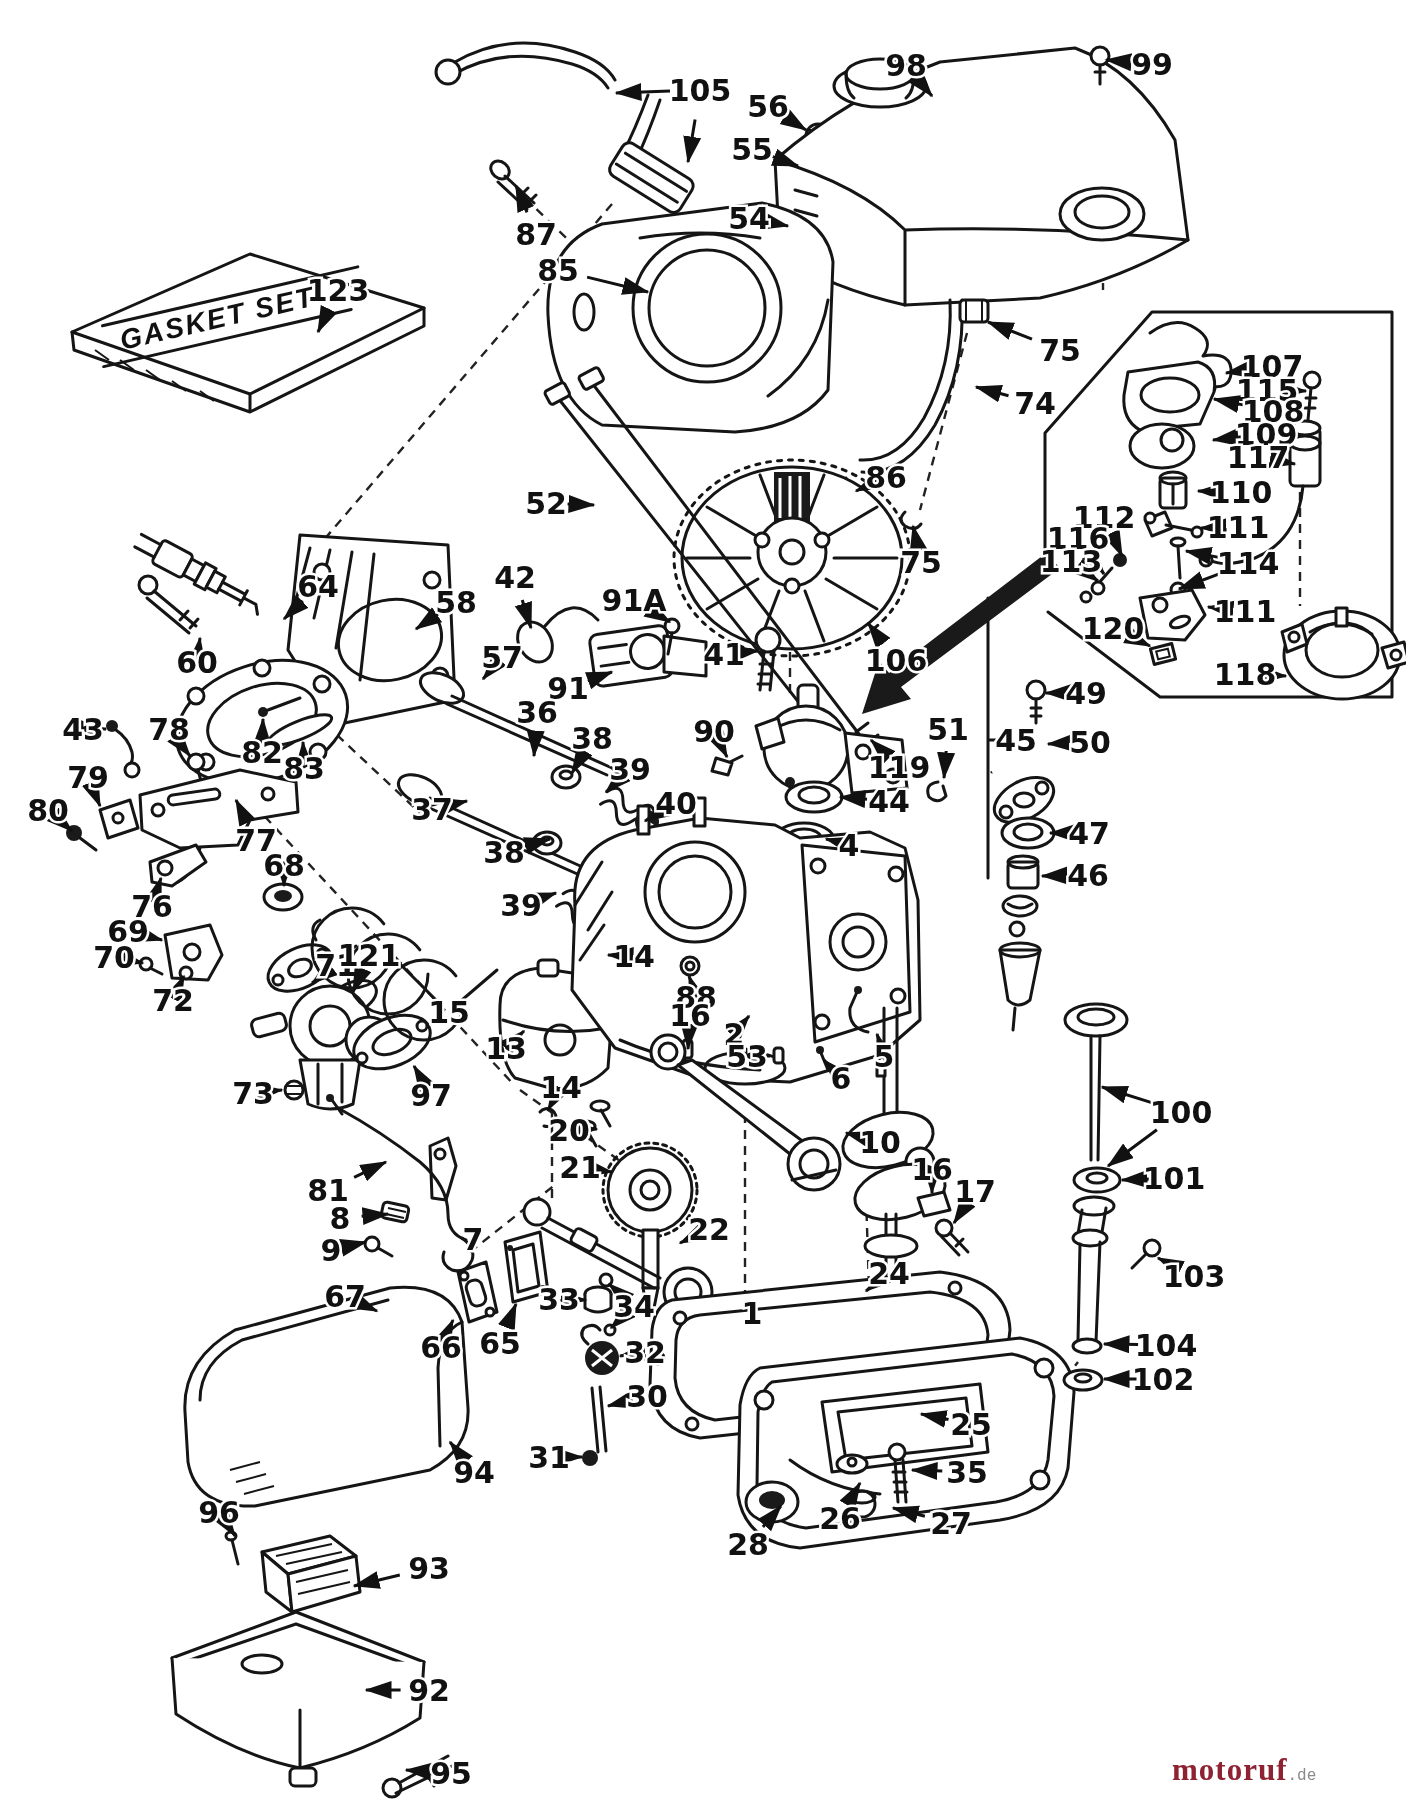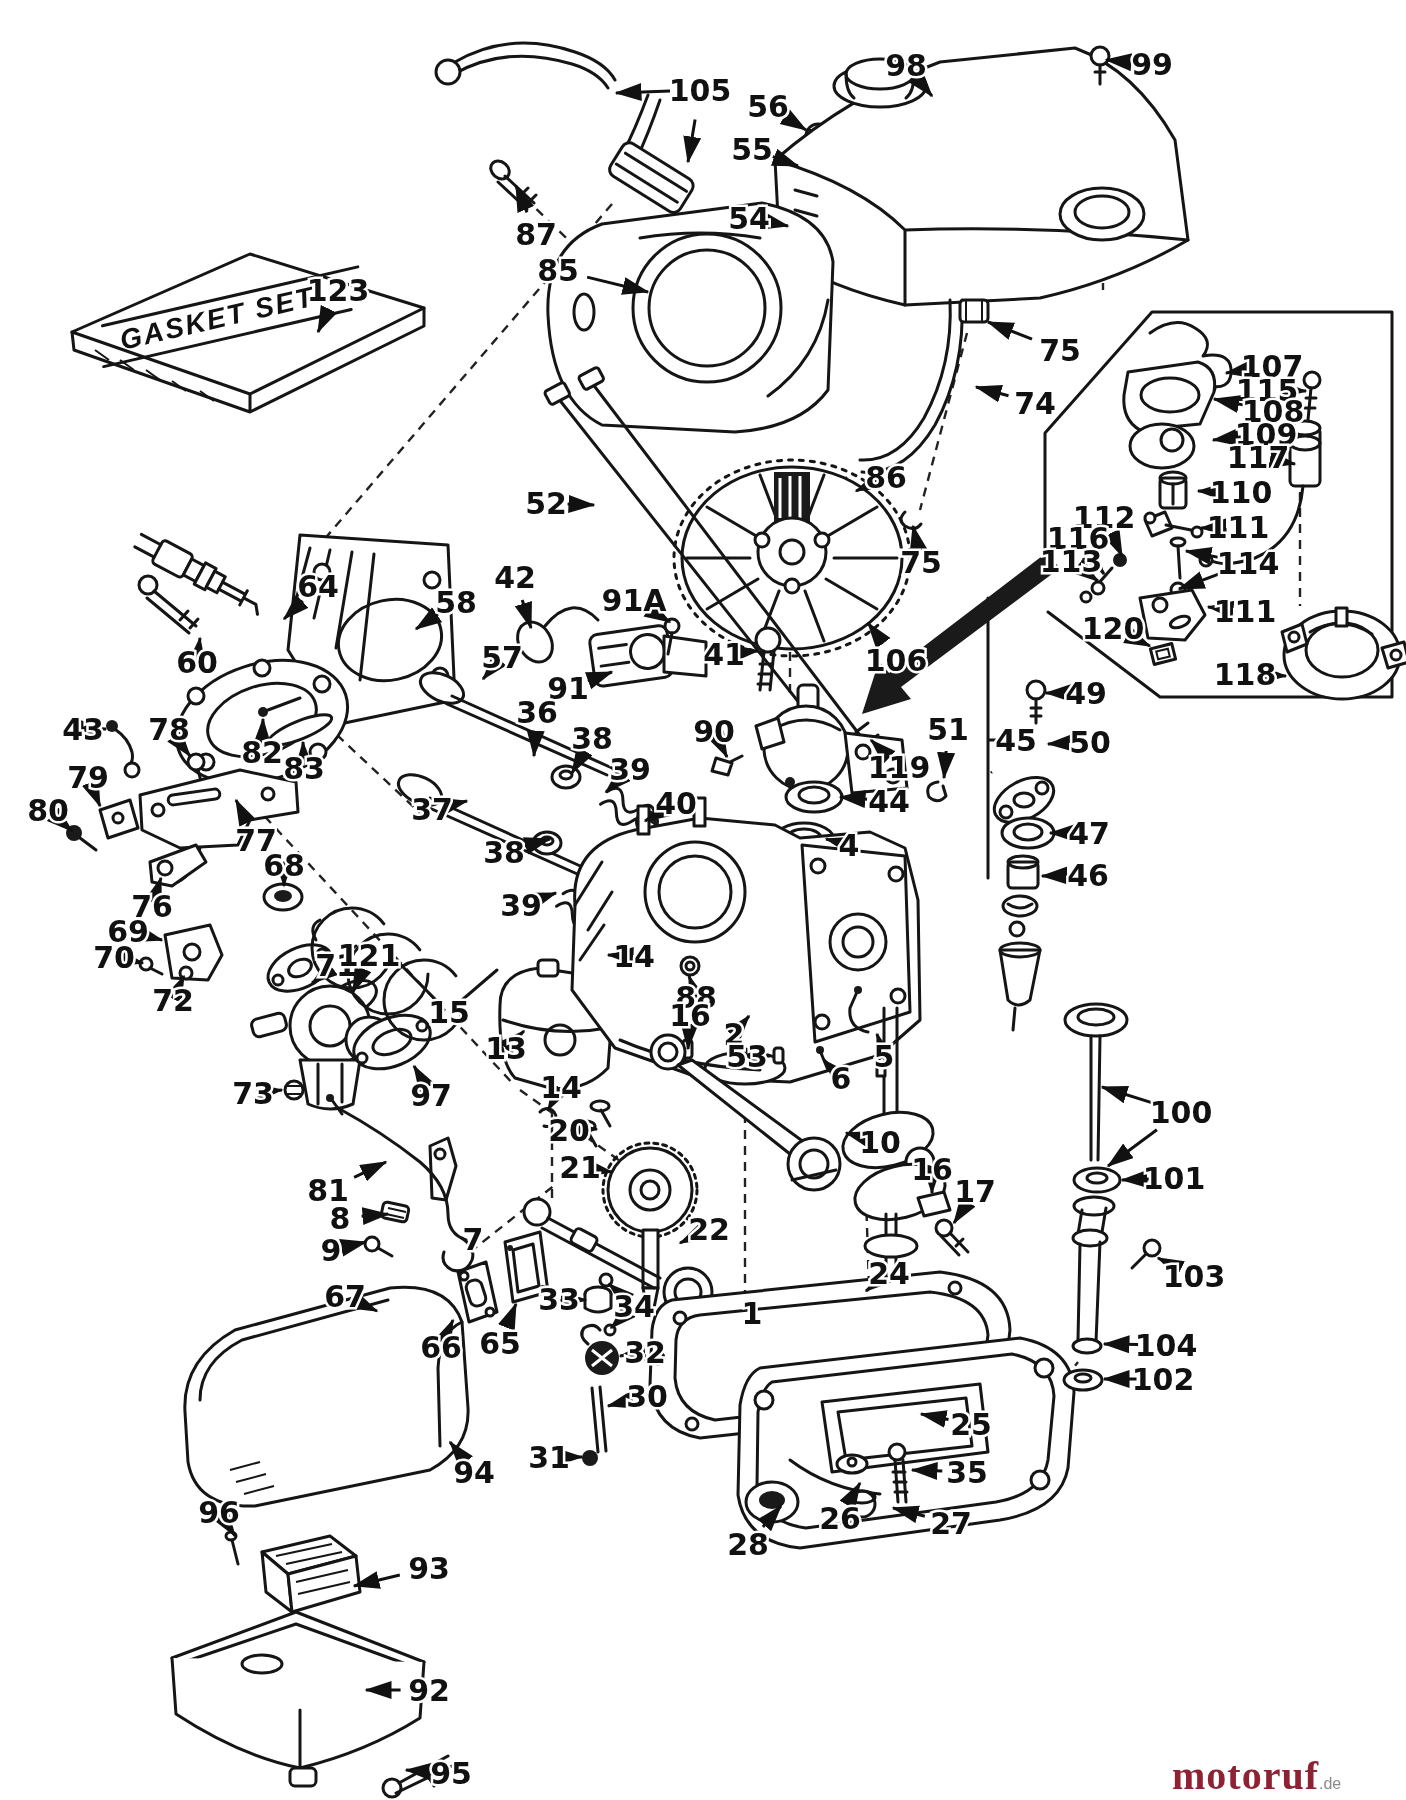--- a/index.html
+++ b/index.html
@@ -11,21 +11,21 @@
   .thin{stroke:#151515;stroke-width:2;fill:none;}
   .dk{fill:#1a1a1a;stroke:none;}
   .dash{stroke:#222;stroke-width:2.4;fill:none;stroke-dasharray:9 7;}
   .leader{stroke:#111;stroke-width:3;fill:none;}
   .plabel{font-family:"DejaVu Sans","Liberation Sans",sans-serif;font-size:30px;font-weight:700;
           fill:#111;text-anchor:middle;paint-order:stroke;stroke:#fff;stroke-width:5px;}
   .gasket-text{font-family:"Liberation Sans",sans-serif;font-size:28px;font-weight:700;
                font-style:italic;fill:#111;letter-spacing:2px;}
   #watermark{position:absolute;left:1172px;top:1752px;white-space:nowrap;}
   #watermark .brand{font-family:"Liberation Serif","DejaVu Serif",serif;font-weight:700;
-                    font-size:40px;letter-spacing:1px;}
+                    font-size:31px;letter-spacing:1px;}
   #watermark .tld{font-family:"Liberation Sans",sans-serif;font-size:16px;}
 </style>
 </head>
 <body>
 
 <div id="stage">
 <svg width="1406" height="1800" viewBox="0 0 1406 1800">
   <defs>
     <marker id="ah" markerWidth="11" markerHeight="8" refX="8.5" refY="3" orient="auto" markerUnits="strokeWidth">
       <path d="M0,0 L9,3 L0,6 Z" fill="#111"></path>
@@ -922,15 +922,15 @@
         <line x1="399.8" y1="1575.0" x2="354" y2="1586" class="leader" marker-end="url(#ah)"></line>
         <text x="429" y="1579" class="plabel">93</text>
         <line x1="400.6" y1="1690.0" x2="366" y2="1690" class="leader" marker-end="url(#ah)"></line>
         <text x="429" y="1701" class="plabel">92</text>
         <line x1="430.8" y1="1771.7" x2="406" y2="1770" class="leader" marker-end="url(#ah)"></line>
         <text x="451" y="1784" class="plabel">95</text>
       </g>
 </svg>
 
 <div id="watermark">
-  <span class="brand" style="color: rgb(142, 33, 50);">motoruf</span><span class="tld" style="color: rgb(138, 138, 138);">.de</span>
+  <span class="brand" style="color: rgb(142, 33, 50);">motoruf</span><span class="tld" style="color: rgb(138, 138, 138); font-family: Liberation Mono, monospace;">.de</span>
 </div>
 </div>
 
 </body></html>

